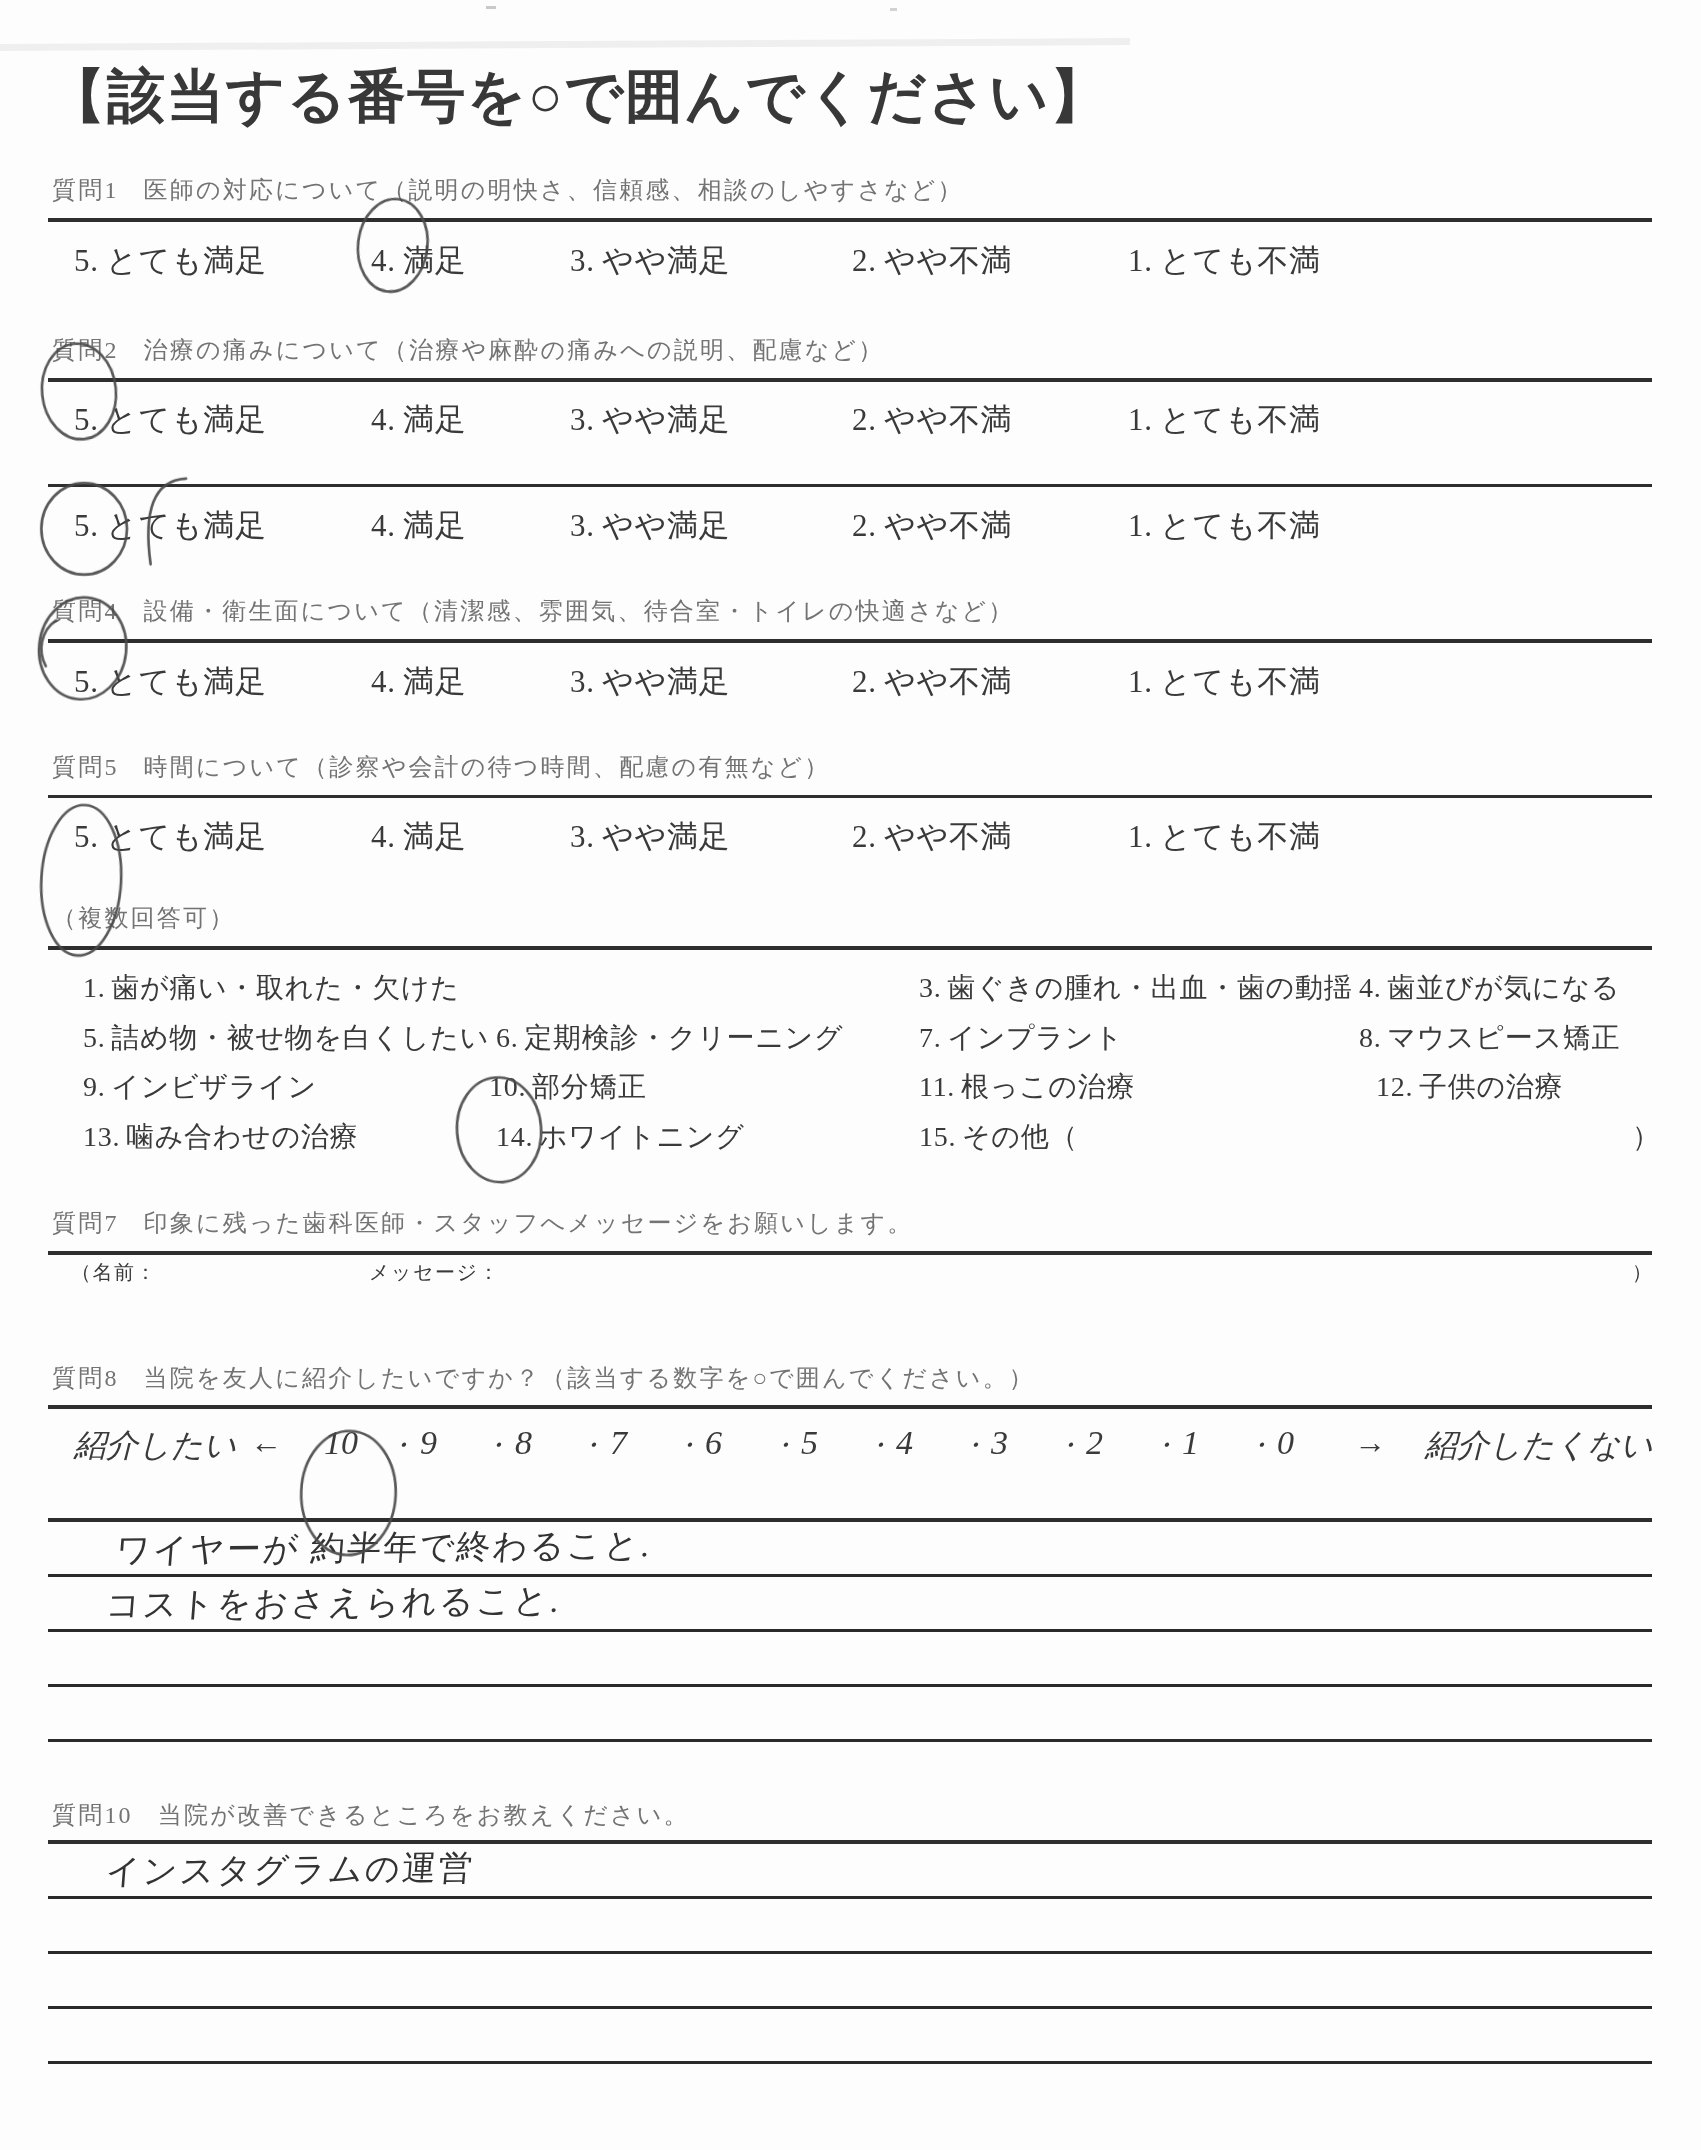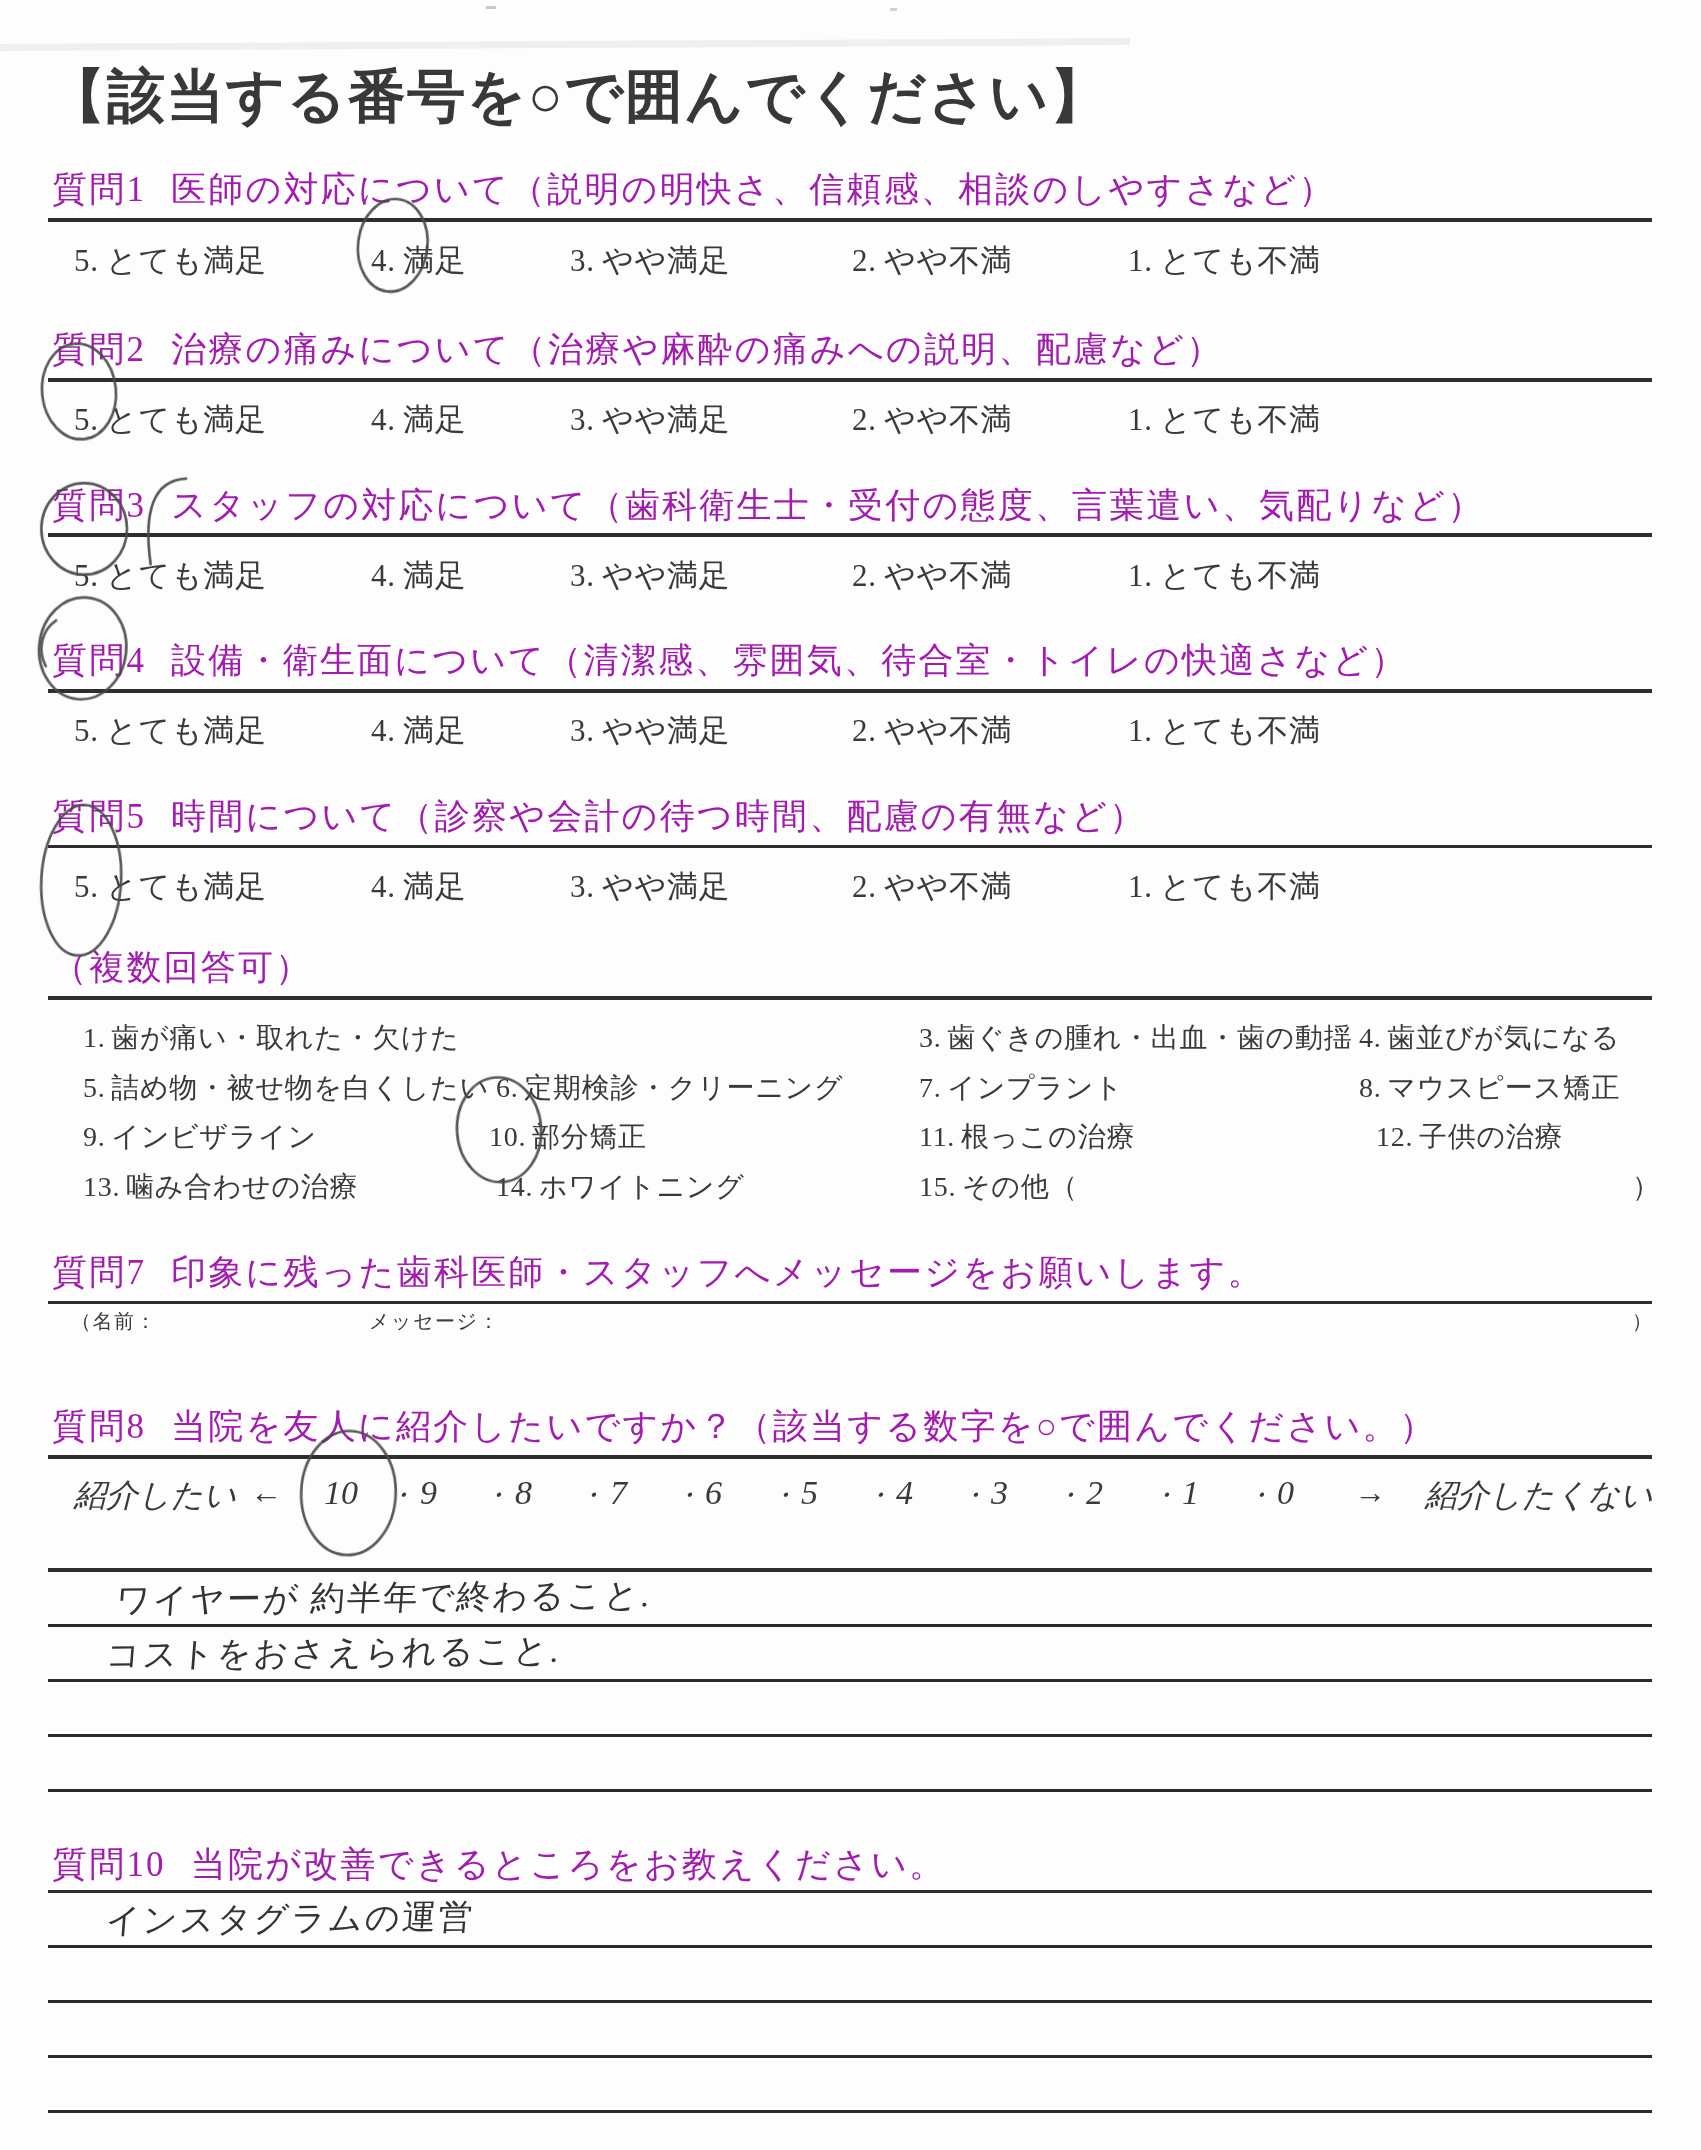--- a/index.html
+++ b/index.html
@@ -12,22 +12,22 @@
     color:#3a3a3a;
   }
   .content{position:relative;margin:0 52px;}
   .doc-title{
     margin:59px 0 0 -4.4px;
     font-size:58px;line-height:1.3;
     letter-spacing:1.5px;color:#383838;white-space:nowrap;
   }
   section{position:relative;}
   .qhead{
-    font-size:35px;line-height:44px;letter-spacing:2.2px;
-    white-space:nowrap;color:#a21caf;
+    font-size:24px;line-height:44px;letter-spacing:2.2px;
+    white-space:nowrap;color:#737373;
   }
   .qhead .qlabel{margin-right:25px;}
   .rule{height:3.7px;background:#2e2e2e;margin-top:5.9px;margin-left:-3.7px;width:1604px;}
   .opts{position:relative;height:74px;}
   .opt{position:absolute;top:17.7px;font-size:31px;letter-spacing:0.7px;white-space:nowrap;}
   .opt .num{font-style:normal;margin-right:7.4px;}
   
   #q1{margin-top:34px;}
   #q2{margin-top:32px;}
   #q3,#q4,#q5{margin-top:28px;}
@@ -100,23 +100,20 @@
       <div class="opts">
         <span class="opt" style="left:22px"><em class="num">5.</em><span>とても満足</span></span>
         <span class="opt" style="left:319px"><em class="num">4.</em><span>満足</span></span>
         <span class="opt" style="left:518px"><em class="num">3.</em><span>やや満足</span></span>
         <span class="opt" style="left:800px"><em class="num">2.</em><span>やや不満</span></span>
         <span class="opt" style="left:1076px"><em class="num">1.</em><span>とても不満</span></span>
       </div>
     </section>
 
     <section id="q3">
-      <div class="qhead">
-        <span class="qlabel">質問3</span><span>スタッフの対応について（歯科衛生士・受付の態度、言葉遣い、気配りなど）</span>
-      </div>
       <div class="rule"></div>
       <div class="opts">
         <span class="opt" style="left:22px"><em class="num">5.</em><span>とても満足</span></span>
         <span class="opt" style="left:319px"><em class="num">4.</em><span>満足</span></span>
         <span class="opt" style="left:518px"><em class="num">3.</em><span>やや満足</span></span>
         <span class="opt" style="left:800px"><em class="num">2.</em><span>やや不満</span></span>
         <span class="opt" style="left:1076px"><em class="num">1.</em><span>とても不満</span></span>
       </div>
     </section>
 

